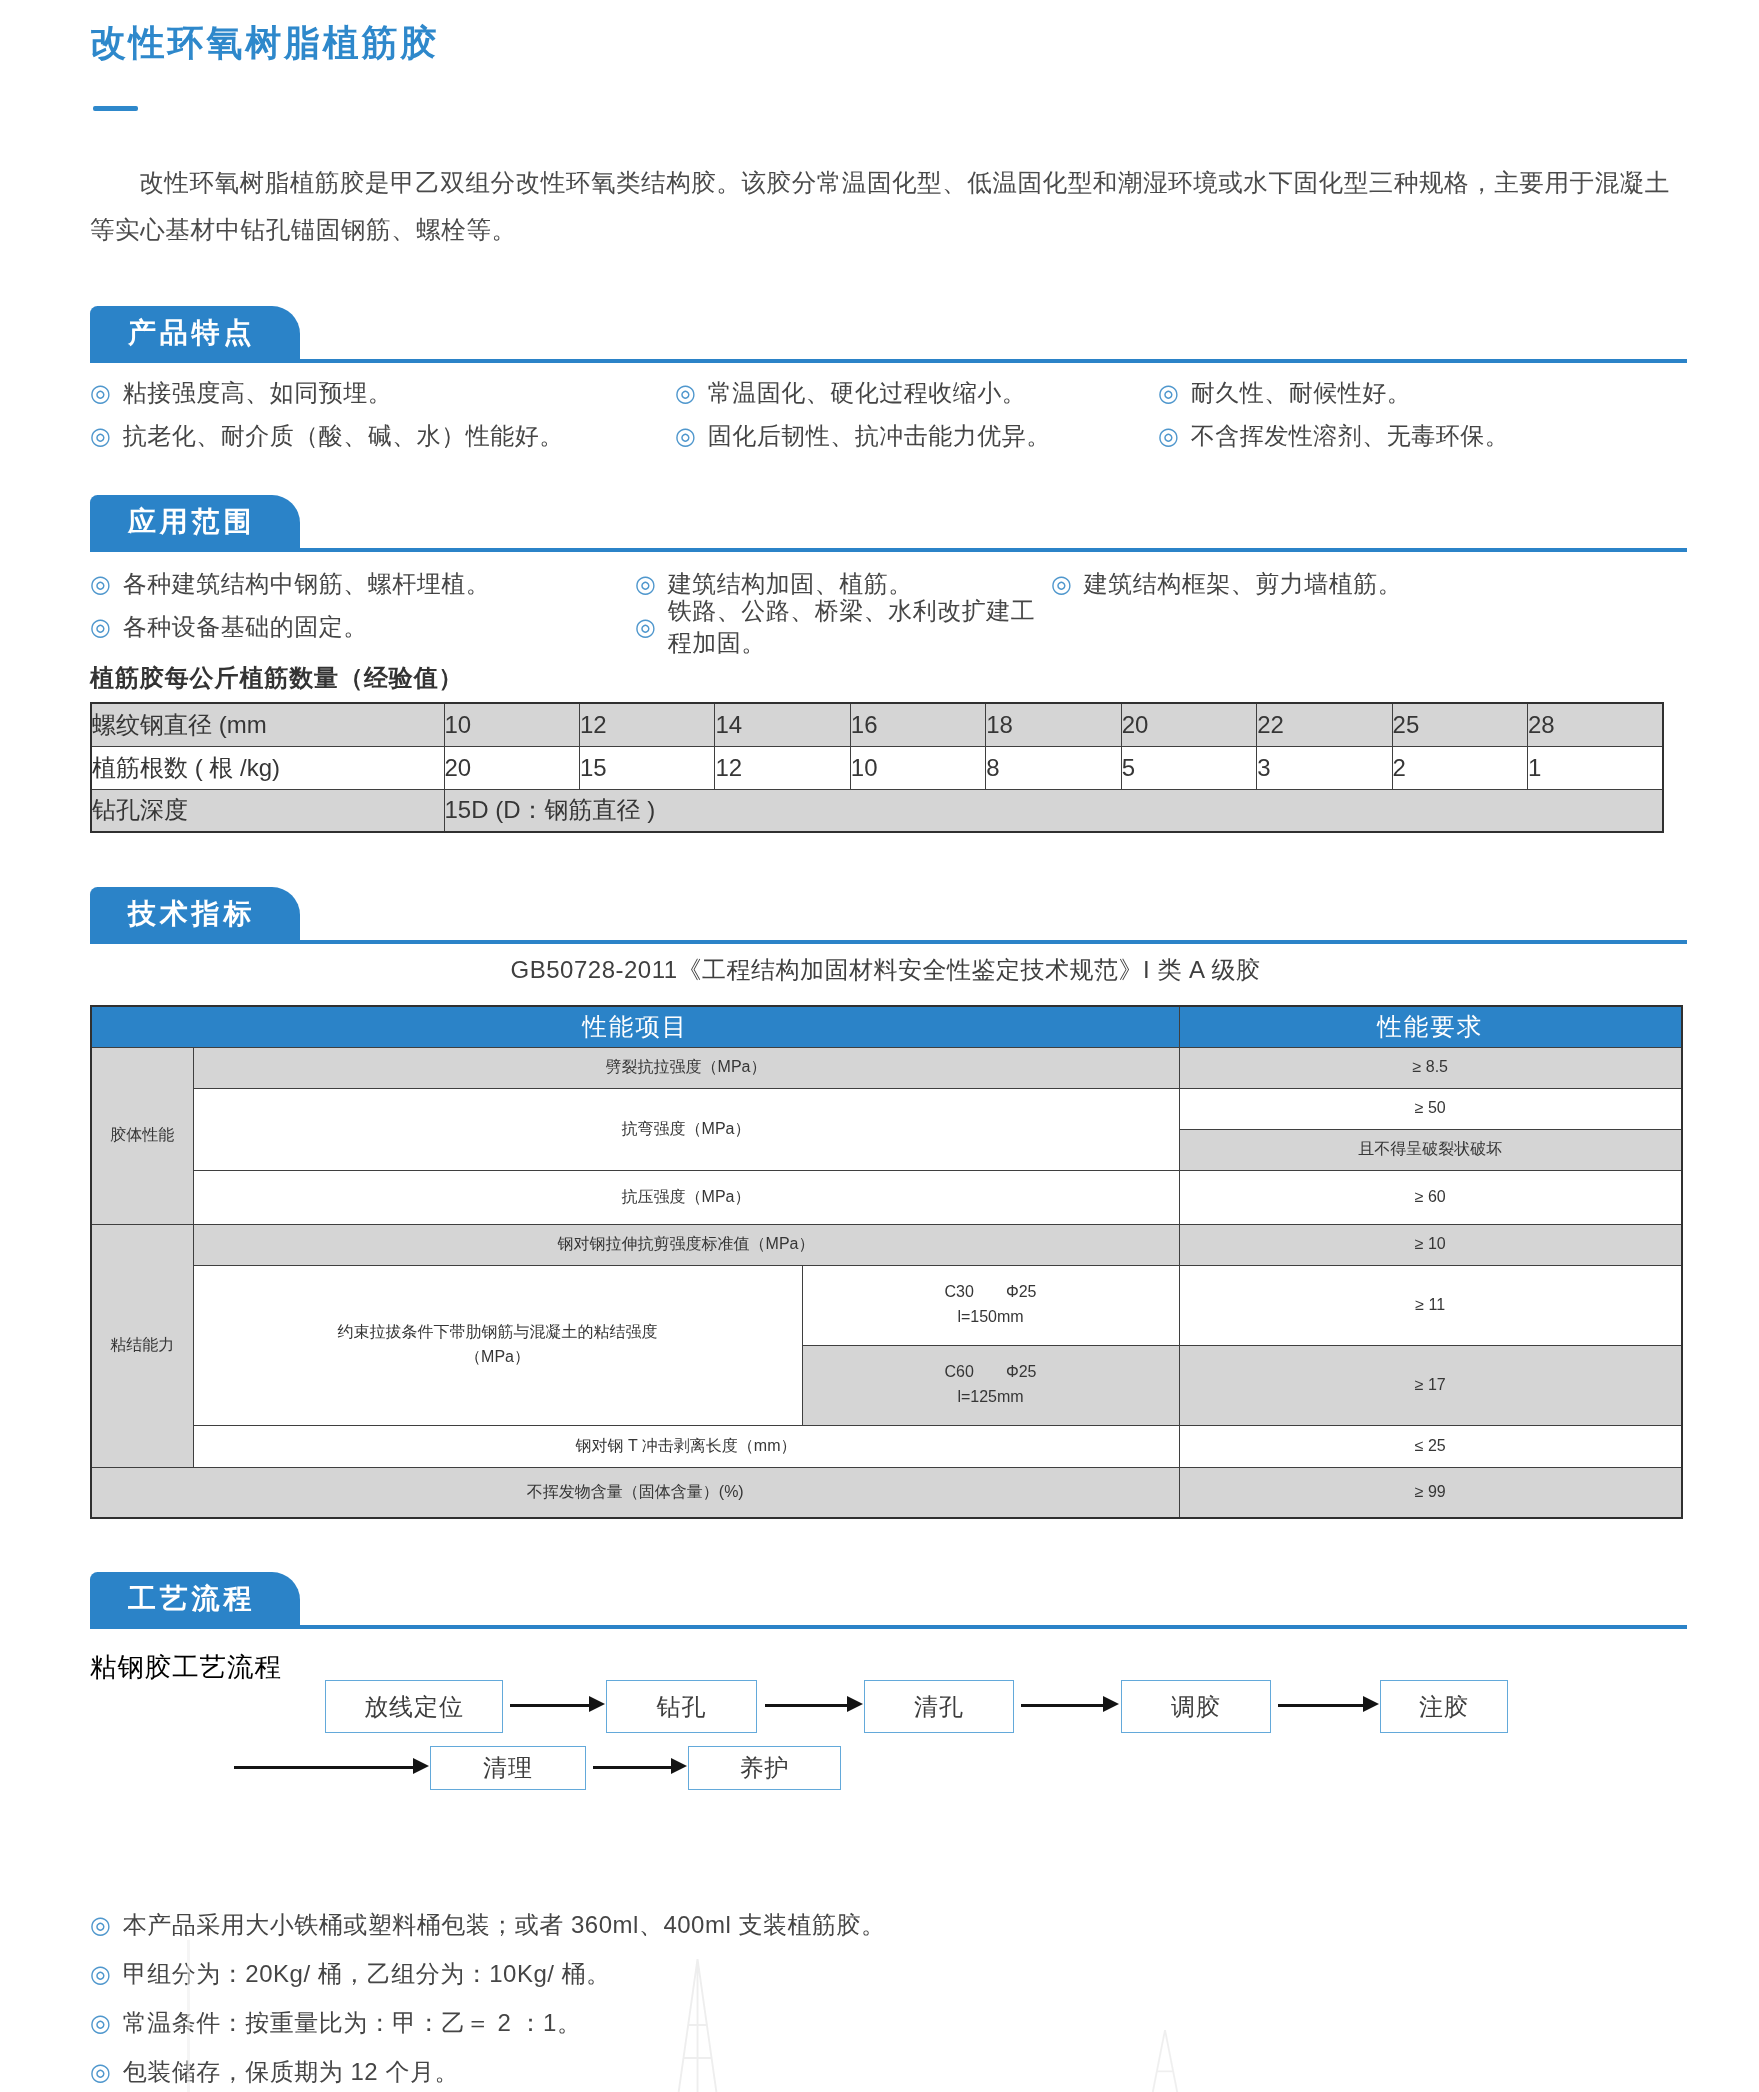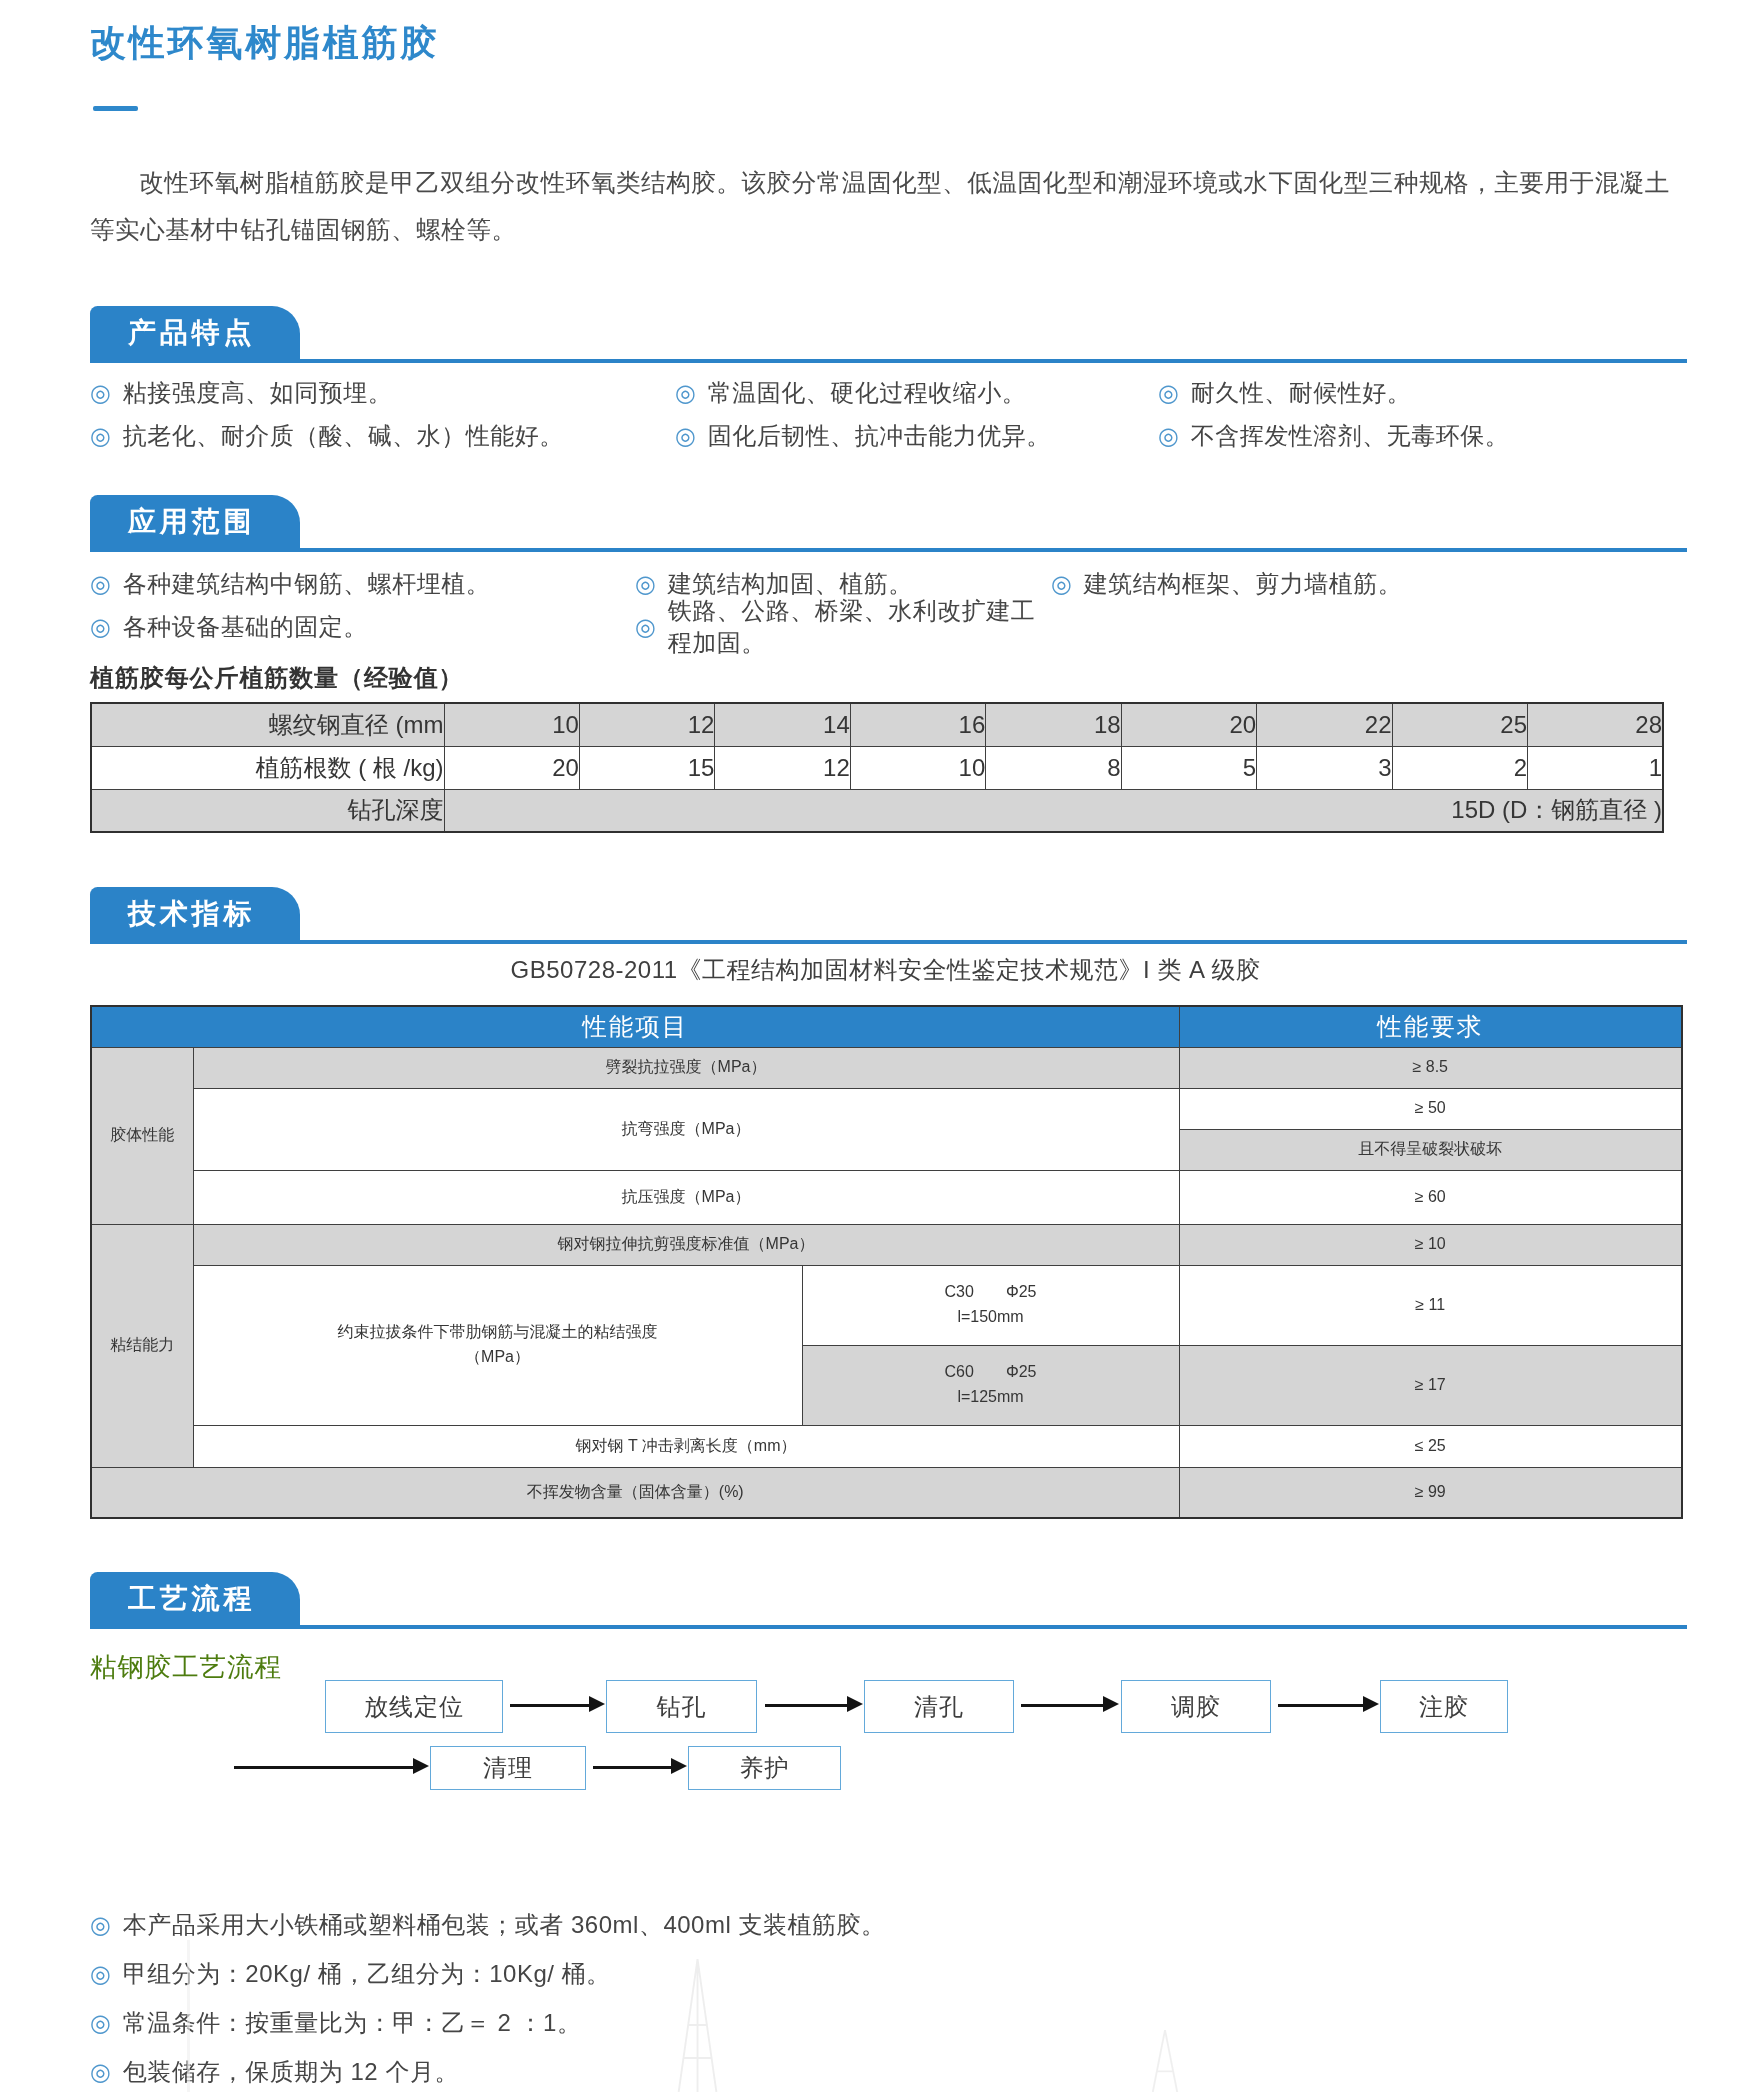--- a/index.html
+++ b/index.html
@@ -60,21 +60,21 @@
   .rebar-label {
     position: absolute; top: 662px; left: 90px;
     font-size: 24px; font-weight: bold; color: #333333; letter-spacing: 0.9px;
   }
   table { border-collapse: collapse; table-layout: fixed; }
   .t1 {
     position: absolute; top: 702px; left: 90px; width: 1574px;
     border: 2.8px solid #303030;
   }
   .t1 td {
-    border: 1.9px solid #3f3f3f; text-align: right; vertical-align: middle;
+    border: 1.9px solid #3f3f3f; text-align: left; vertical-align: middle;
     font-size: 24px; color: #363636; margin-left: 24px;
   }
   .t1 tr { height: 43px; }
   .gray { background: #d5d5d5; }
 
   
   .spec-caption {
     position: absolute; top: 954px; left: 90px; width: 1591px;
     text-align: center; font-size: 24px; color: #3f3f3f; letter-spacing: 0.5px;
   }
@@ -87,21 +87,21 @@
     font-size: 16px; color: #363636; line-height: 1.55;
   }
   .t2 tr.head td {
     background: #2b83c8; color: #ffffff; font-size: 24.6px; font-weight: normal;
     letter-spacing: 1.9px;
   }
 
   
   .flow-subtitle {
     position: absolute; top: 1649px; left: 90px;
-    font-size: 26.5px; color: #4d7c0f; letter-spacing: 0.9px; font-family: Liberation Mono, monospace;
+    font-size: 26.5px; color: #000000; letter-spacing: 0.9px; font-family: Liberation Mono, monospace;
   }
   .flow { position: absolute; top: 1637px; left: 90px; width: 1609px; height: 185px; }
   .fbox {
     position: absolute; height: 53px;
     border: 1.9px solid #63a9da; background: #ffffff;
     display: flex; align-items: center; justify-content: center;
     font-size: 24px; color: #3d3d3d; letter-spacing: 0.9px;
   }
   .fbox.r2 { height: 44px; }
   .arrow { position: absolute; height: 2.8px; background: #141414; }

